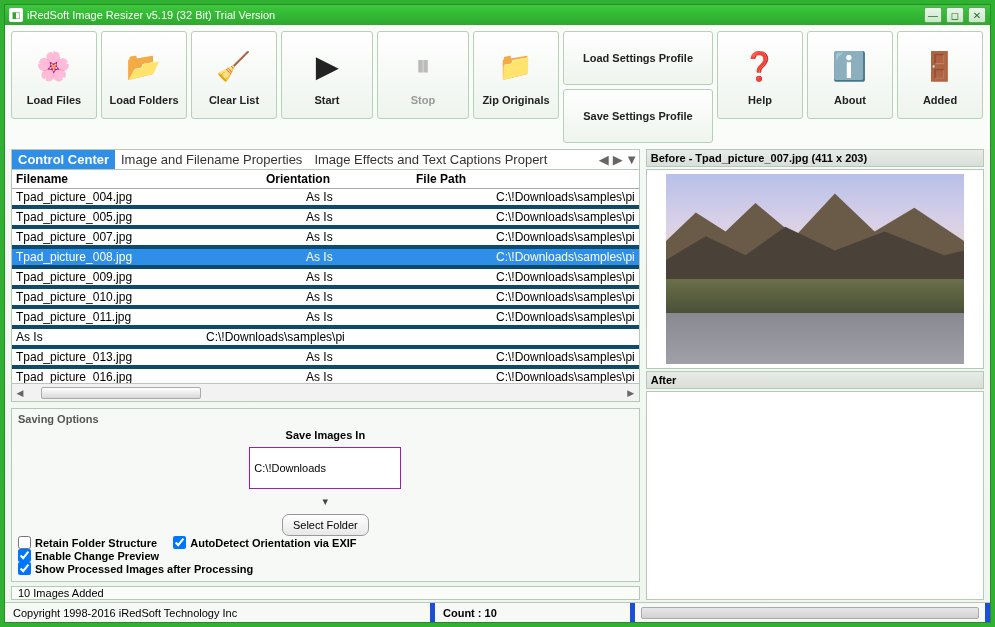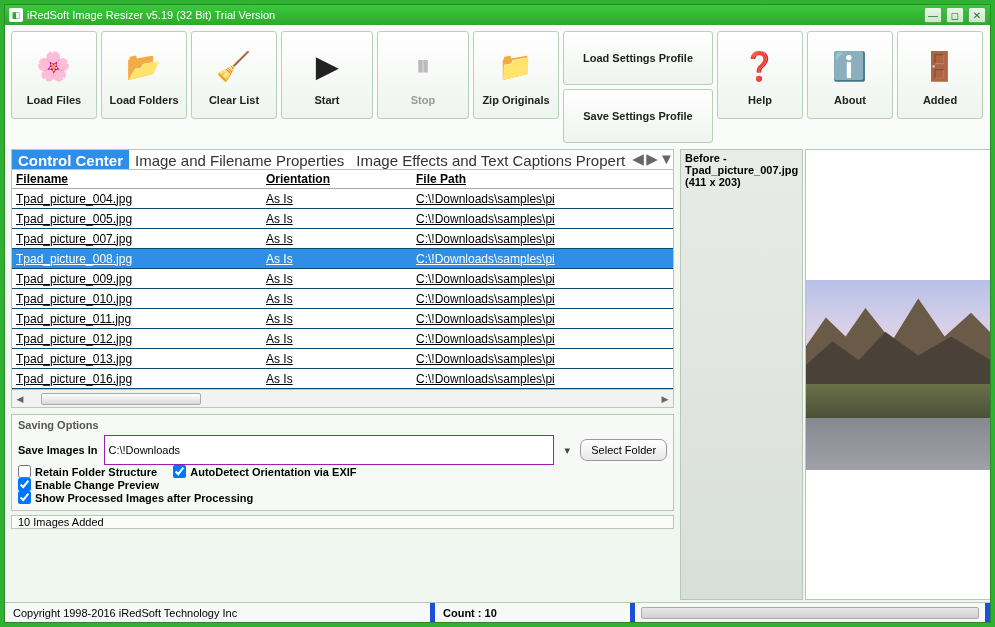--- a/index.html
+++ b/index.html
@@ -10,40 +10,40 @@
 .titlebar .title-text { flex: 1; }
 .win-btns { display: flex; gap: 4px; }
 .win-btn { width: 18px; height: 16px; background: linear-gradient(#e8f6e8,#c8e8c8); border: 1px solid #5aa85a; border-radius: 2px; display: flex; align-items: center; justify-content: center; font-size: 10px; color: #2a6a2a; cursor: pointer; }
 .toolbar { display: flex; gap: 4px; padding: 6px; background: #f9fcf9; }
 .tbtn { flex: 0 0 auto; min-width: 86px; height: 88px; background: linear-gradient(#fff,#eef4ee); border: 1px solid #b8d0b8; border-radius: 3px; display: flex; flex-direction: column; align-items: center; justify-content: center; font-size: 11px; font-weight: bold; color: #222; cursor: pointer; padding: 4px; gap: 6px;}
 .tbtn .ico { width: 44px; height: 44px; display: flex; align-items: center; justify-content: center; font-size: 28px; }
 .tstack { display: flex; flex-direction: column; gap: 4px; }
 .tstack .tbtn { height: 54px; min-width: 150px; flex-direction: row; justify-content: center; font-size: 11px; }
 .content { flex: 1; display: flex; gap: 6px; padding: 0 6px 2px; overflow: hidden; }
 .left { flex: 0 0 558px; display: flex; flex-direction: column; }
-.right { flex: 1; display: flex; flex-direction: row; gap: 2px; }
-.tabs { display: flex; background: #fff; border: 1px solid #b8c8b8; border-bottom: none; font-size: 15px; height: 20px;}
+.right { flex: 1; display: flex; flex-direction: column; gap: 2px; }
+.tabs { display: flex; align-items: center; background: #fff; border: 1px solid #b8c8b8; border-bottom: none; font-size: 13px; height: 20px;}
 .tab { padding: 2px 6px; color: #333; cursor: pointer; white-space: nowrap; }
 .tab.active { background: #2f8fe8; color: #fff; font-weight: bold; }
 .tab-arrows { margin-left: auto; display: flex; gap: 0; }
 .tab-arrow { width: 14px; text-align: center; color: #666; cursor: pointer; }
 .grid { border: 1px solid #b8c8b8; background: #fff; font-size: 12px; overflow: hidden; }
 .ghead { display: flex; background: #fff; font-weight: bold; border-bottom: 1px solid #aaa; }
-.gcell { padding: 2px 4px; overflow: hidden; white-space: nowrap; text-decoration: underline; }
+.gcell { padding: 2px 4px; overflow: hidden; white-space: nowrap; }
 .c1 { flex: 0 0 250px; }
 .c2 { flex: 0 0 150px; }
 .c3 { flex: 1; }
-.grow { display: flex; border-bottom: 1px solid #0c4a6e; height: 20px; align-items:center;}
+.grow { display: flex; border-bottom: 4px solid #0c4a6e; height: 20px; align-items:center;gap:40px;}
 .grow.sel { background: #2f8fe8; color: #fff; }
 .hscroll { height: 18px; background: #f2f2f2; border: 1px solid #b8c8b8; border-top: none; display: flex; align-items: center; padding: 1px; }
 .hscroll .thumb { width: 160px; height: 12px; background: linear-gradient(#fff,#d8d8d8); border: 1px solid #aaa; border-radius: 2px; margin-left: 14px; }
 .hscroll .arr { width: 14px; text-align: center; font-size: 9px; color: #666; }
 .saveopts { border: 1px solid #b8c8b8; background: #f6f9f6; margin-top: 6px; padding: 4px 6px 6px; font-size: 11px; }
 .saveopts .hd { font-weight: bold; color: #555; margin-bottom: 4px; }
-.rowf { display: flex; align-items: center; gap: 6px; margin: 0 0; }
+.rowf { display: flex; align-items: center; gap: 6px; margin: 0 0; flex-direction: column; }
 .rowf input[type=text]{ flex: 1; height: 20px; border: 1px solid #a21caf; padding: 14px 4px; font-size: 11px; }
 .sfbtn { height: 22px; padding: 0 10px; background: linear-gradient(#fff,#e8e8e8); border: 1px solid #999; border-radius: 7px; font-size: 11px; cursor: pointer; }
 .chkrow { display: flex; gap: 16px; }
 .chk { display: flex; align-items: center; gap: 4px; font-weight: bold; }
 .chk input { width: 13px; height: 13px; }
 .status-sm { border: 1px solid #b8c8b8; background: #fafcfa; padding: 0 6px; font-size: 11px; margin-top: 4px; }
 .phead { background: linear-gradient(#e8ece8,#d8ded8); border: 1px solid #b8c8b8; font-size: 11px; font-weight: bold; padding: 2px 4px; }
 .pbox { border: 1px solid #b8c8b8; background: #fff; flex: 1; display: flex; align-items: center; justify-content: center; overflow: hidden; }
 .preview-img { width: 298px; height: 190px; position: relative; }
 .sky { position: absolute; inset: 0; background: linear-gradient(#b8c0e8 0%, #d8d0e8 25%, #e8d8d0 45%); }
@@ -168,21 +168,20 @@
               <div class="gcell c1">Tpad_picture_010.jpg</div>
               <div class="gcell c2">As Is</div>
               <div class="gcell c3">C:\!Downloads\samples\pi</div>
             </div>
             <div class="grow">
               <div class="gcell c1">Tpad_picture_011.jpg</div>
               <div class="gcell c2">As Is</div>
               <div class="gcell c3">C:\!Downloads\samples\pi</div>
             </div>
             <div class="grow">
-              <div class="gcell c1">Tpad_picture_012.jpg</div>
               <div class="gcell c2">As Is</div>
               <div class="gcell c3">C:\!Downloads\samples\pi</div>
             </div>
             <div class="grow">
               <div class="gcell c1">Tpad_picture_013.jpg</div>
               <div class="gcell c2">As Is</div>
               <div class="gcell c3">C:\!Downloads\samples\pi</div>
             </div>
             <div class="grow">
               <div class="gcell c1">Tpad_picture_016.jpg</div>

